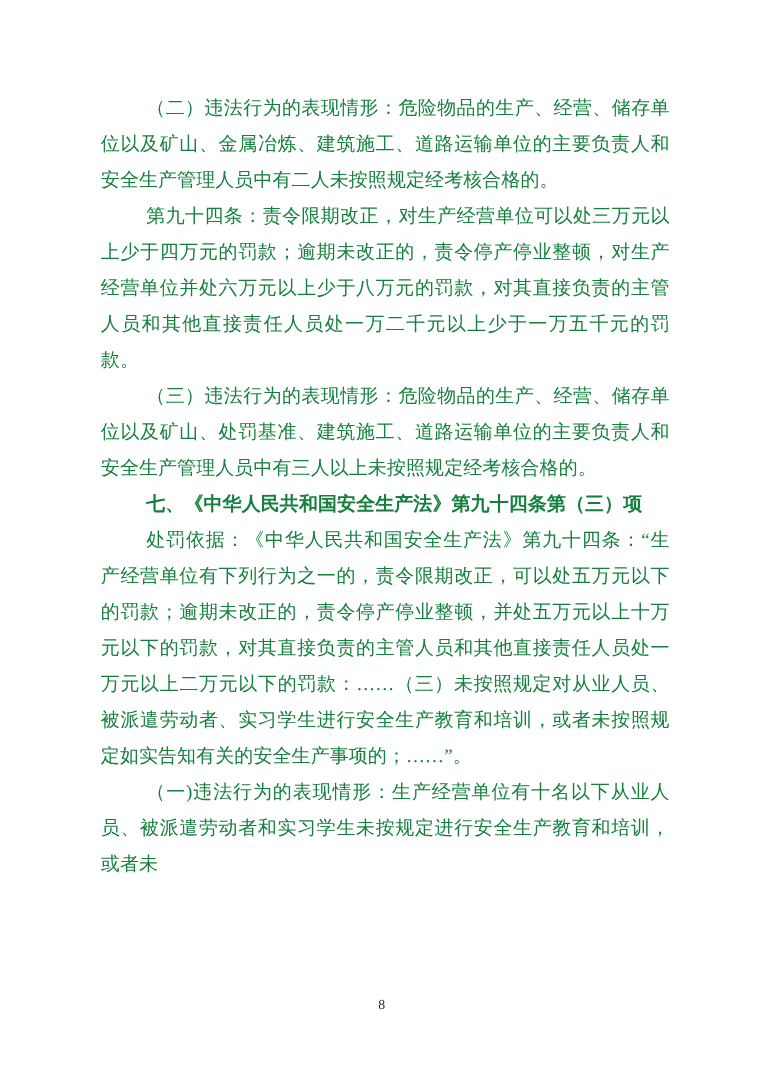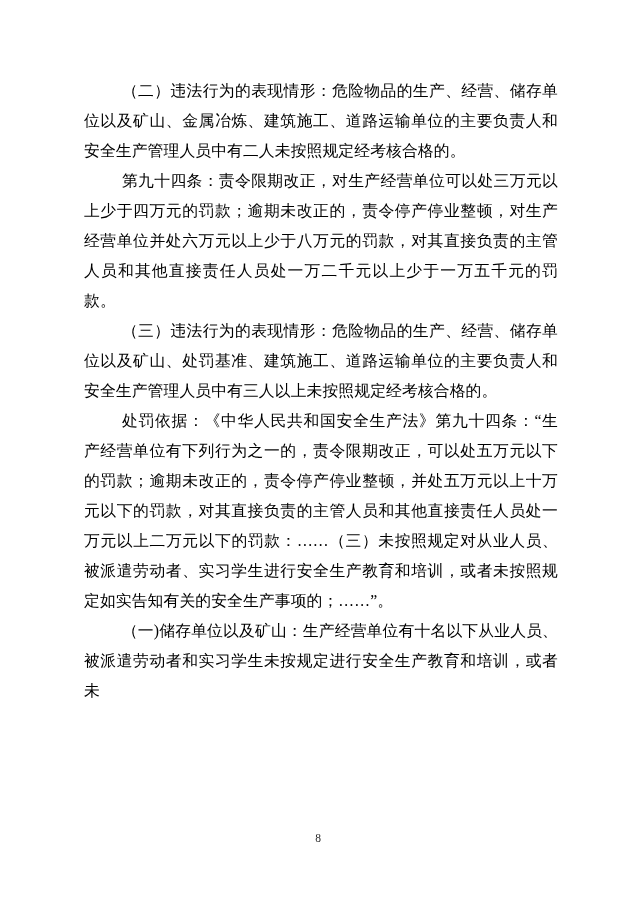--- a/index.html
+++ b/index.html
@@ -15,21 +15,21 @@
     overflow: hidden;
     font-family: "Liberation Serif", "DejaVu Serif", serif;
   }
   .content {
     position: absolute;
     left: 84px;
     top: 76px;
     width: 474px;
     font-size: 15.8px;
     line-height: 30px;
-    color: #000000;
+    color: #15803d;
     text-align: justify;
     text-justify: inter-character;
   }
   .para {
     margin: 0;
     text-indent: 2.4em;
     letter-spacing: 0.1px;
   }
   .para.heading {
     font-weight: bold;
@@ -48,19 +48,20 @@
   }
 </style>
 </head>
 <body>
 
 <div class="page">
   <div class="content">
     <p class="para">（二）违法行为的表现情形：危险物品的生产、经营、储存单位以及矿山、金属冶炼、建筑施工、道路运输单位的主要负责人和安全生产管理人员中有二人未按照规定经考核合格的。</p>
     <p class="para">第九十四条：责令限期改正，对生产经营单位可以处三万元以上少于四万元的罚款；逾期未改正的，责令停产停业整顿，对生产经营单位并处六万元以上少于八万元的罚款，对其直接负责的主管人员和其他直接责任人员处一万二千元以上少于一万五千元的罚款。</p>
     <p class="para">（三）违法行为的表现情形：危险物品的生产、经营、储存单位以及矿山、处罚基准、建筑施工、道路运输单位的主要负责人和安全生产管理人员中有三人以上未按照规定经考核合格的。</p>
+    <p class="para heading">七、《中华人民共和国安全生产法》第九十四条第（三）项</p>
     <p class="para">处罚依据：《中华人民共和国安全生产法》第九十四条：“生产经营单位有下列行为之一的，责令限期改正，可以处五万元以下的罚款；逾期未改正的，责令停产停业整顿，并处五万元以上十万元以下的罚款，对其直接负责的主管人员和其他直接责任人员处一万元以上二万元以下的罚款：……（三）未按照规定对从业人员、被派遣劳动者、实习学生进行安全生产教育和培训，或者未按照规定如实告知有关的安全生产事项的；……”。</p>
-    <p class="para">（一)储存单位以及矿山：生产经营单位有十名以下从业人员、被派遣劳动者和实习学生未按规定进行安全生产教育和培训，或者未</p>
+    <p class="para">（一)违法行为的表现情形：生产经营单位有十名以下从业人员、被派遣劳动者和实习学生未按规定进行安全生产教育和培训，或者未</p>
   </div>
   <div class="footer">
     <span class="page-number">8</span>
   </div>
 </div>
 
 </body></html>

